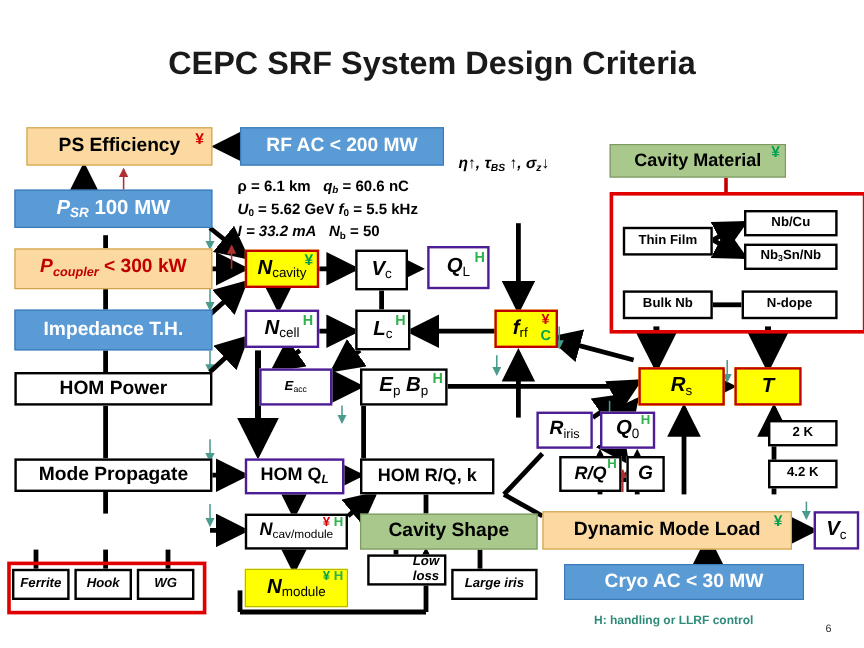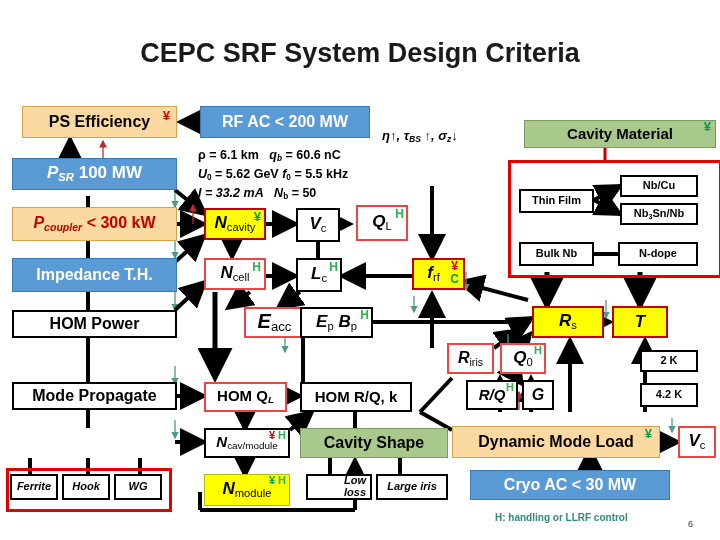--- a/index.html
+++ b/index.html
@@ -7,21 +7,21 @@
   #stage{position:relative;width:720px;height:540px;background:#ffffff;}
 
   .title{
     position:absolute;left:0;top:38px;width:720px;text-align:center;
     font-size:27px;font-weight:bold;color:#1a1a1a;letter-spacing:0px;
   }
 
   .box{position:absolute;box-sizing:border-box;display:flex;align-items:center;
        justify-content:center;text-align:center;line-height:1.05;}
   .bd-blk{border:2px solid #000;background:#fff;}
-  .bd-red{border:2px solid #ef4444;background:#fff;}
+  .bd-red{border:2px solid #4c1d95;background:#fff;}
   .bd-red3{border:3px solid #e00000;background:transparent;}
   .fill-blue{background:#5b9bd5;border:1px solid #3a7ab8;color:#fff;}
   .fill-orange{background:#fcd9a0;border:1px solid #d2a44e;color:#000;}
   .fill-yellow{background:#ffff00;border:2px solid #c00000;color:#000;}
   .fill-green{background:#a9c98c;border:1px solid #7d9a63;color:#000;}
   .sub{font-size:0.66em;vertical-align:-0.25em;}
   .supY{color:#d40000;font-weight:bold;font-size:13px;position:absolute;}
   .supYg{color:#00a050;font-weight:bold;font-size:13px;position:absolute;}
   .supH{color:#2fb24c;font-weight:bold;font-size:12px;position:absolute;}
   .supC{color:#00a050;font-weight:bold;font-size:13px;position:absolute;}
@@ -255,21 +255,21 @@
     <span class="supYg" style="right:3px;top:0px;">¥</span>
   </div>
 
   <div class="box bd-red" style="left:204px;top:258px;width:62px;height:32px;font-size:17px;">
     <span>
       <span style="font-style:italic;font-weight:bold;">N</span><span class="sub">cell</span>
     </span>
     <span class="supH" style="right:3px;top:1px;">H</span>
   </div>
 
-  <div class="box bd-red" style="left:216px;top:307px;width:61px;height:31px;font-size:20px;margin-left:28px;">
+  <div class="box bd-red" style="left:216px;top:307px;width:61px;height:31px;font-size:11px;">
     <span>
       <span style="font-style:italic;font-weight:bold;">E</span><span class="sub">acc</span>
     </span>
   </div>
 
   <div class="box bd-red" style="left:204px;top:382px;width:83px;height:30px;font-size:15px;font-weight:bold;">
     <span>
       <span>HOM  Q</span><span class="sub" style="font-style:italic;">L</span>
     </span>
   </div>
@@ -311,21 +311,21 @@
   </div>
 
   <div class="box fill-green" style="left:300px;top:428px;width:148px;height:30px;font-size:16px;font-weight:bold;">
     <span>Cavity Shape</span>
   </div>
 
   <div class="box bd-blk" style="left:300px;top:382px;width:112px;height:30px;font-size:15px;font-weight:bold;">
     <span style="font-style:normal;">HOM R/Q, k</span>
   </div>
 
-  <div class="box bd-blk" style="left:306px;top:474px;width:66px;height:26px;font-size:11px;font-weight:bold;font-style:italic;padding-left:32px;">
+  <div class="box bd-blk" style="left:306px;top:462px;width:66px;height:26px;font-size:11px;font-weight:bold;font-style:italic;padding-left:32px;">
     <span>Low loss</span>
   </div>
   <div class="box bd-blk" style="left:376px;top:474px;width:72px;height:26px;font-size:11px;font-weight:bold;font-style:italic;">
     <span>Large iris</span>
   </div>
 
   <div class="box bd-red" style="left:356px;top:205px;width:52px;height:36px;font-size:17px;">
     <span>
       <span style="font-style:italic;font-weight:bold;">Q</span><span class="sub">L</span>
     </span>
@@ -370,21 +370,21 @@
   <div class="box fill-blue" style="left:470px;top:470px;width:200px;height:30px;font-size:16px;font-weight:bold;">
     <span>Cryo AC &lt; 30 MW</span>
   </div>
 
   <div class="box bd-red" style="left:678px;top:426px;width:38px;height:32px;font-size:17px;">
     <span>
       <span style="font-style:italic;font-weight:bold;">V</span><span class="sub">c</span>
     </span>
   </div>
 
-  <div class="box fill-green" style="left:524px;top:120px;width:192px;height:28px;font-size:15px;font-weight:bold;">
+  <div class="box fill-green" style="left:508px;top:120px;width:147px;height:28px;font-size:15px;font-weight:bold;">
     <span>Cavity Material</span>
     <span class="supYg" style="right:4px;top:-1px;">¥</span>
   </div>
 
   <div class="bd-red3" style="position:absolute;left:508px;top:160px;width:208px;height:112px;"></div>
 
   <div class="box bd-blk" style="left:519px;top:189px;width:75px;height:24px;font-size:11px;font-weight:bold;">
     <span>Thin Film</span>
   </div>
   <div class="box bd-blk" style="left:519px;top:242px;width:75px;height:24px;font-size:11px;font-weight:bold;">

